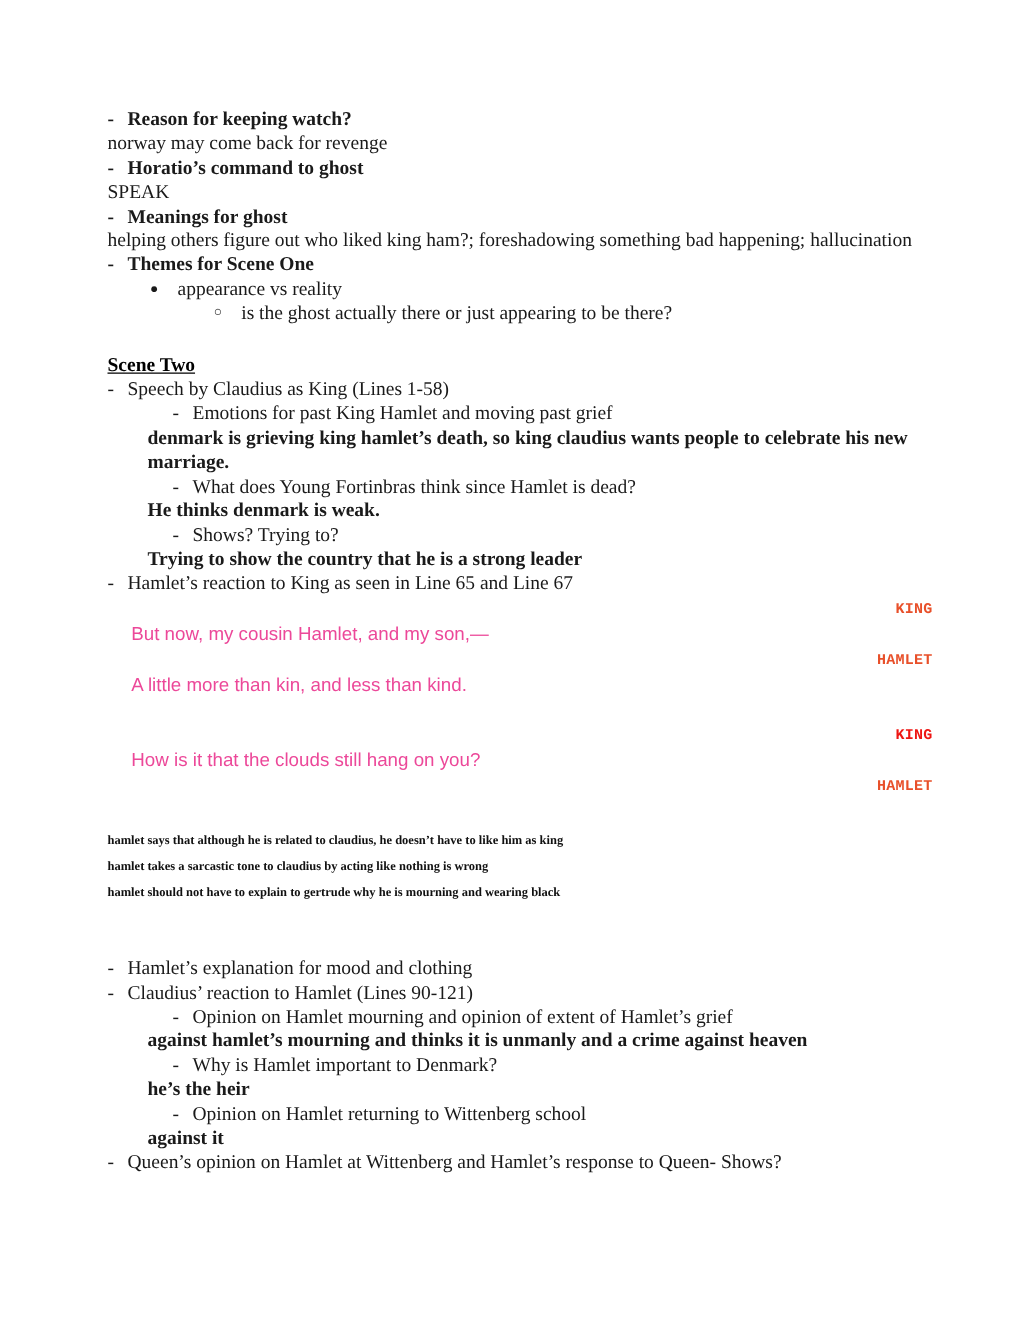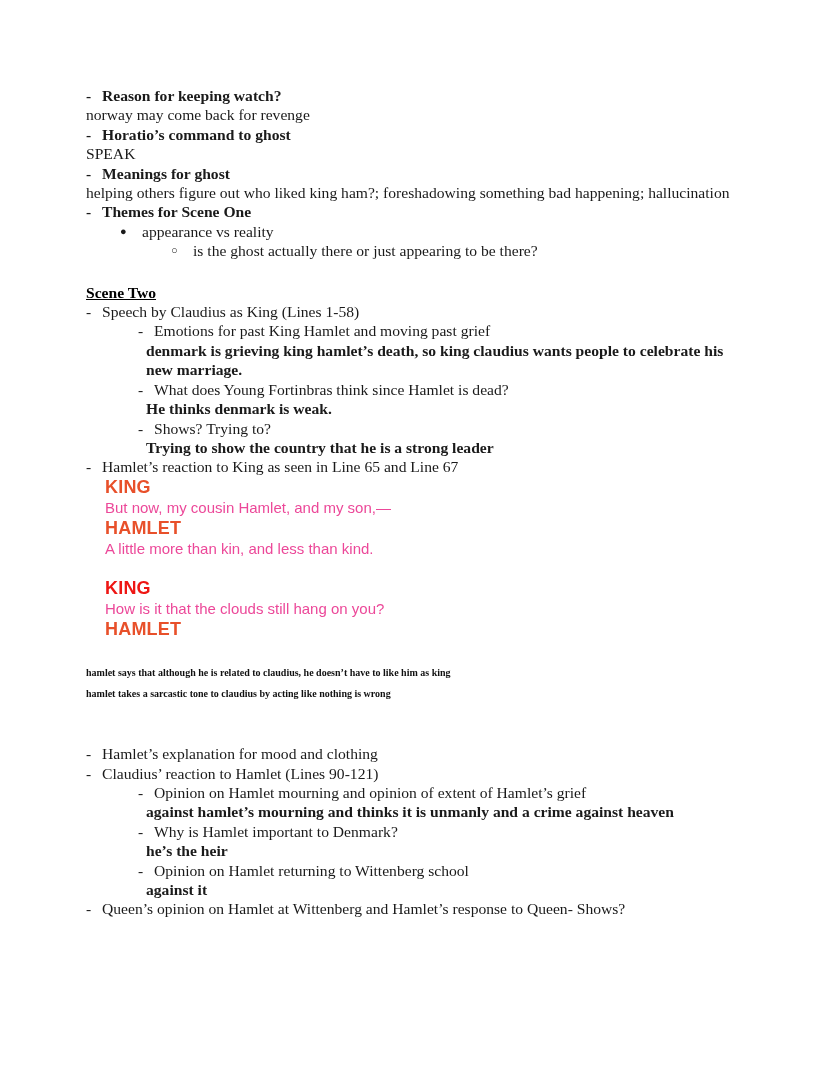--- a/index.html
+++ b/index.html
@@ -49,21 +49,21 @@
     margin-left: 52px;
     padding-left: 16px;
   }
   .dash2 > .marker {
     position: absolute;
     left: 0;
     top: 0;
   }
   
   .answer {
-    margin-left: 60px;
+    margin-left: 32px;
     font-weight: bold;
   }
   
   .flush { padding-left: 0; }
 
   
   .bullet-filled {
     position: relative;
     margin-left: 34px;
     padding-left: 22px;
@@ -96,25 +96,26 @@
   }
   .spacer-md { height: 22px; }
   .spacer-lg { height: 40px; }
 
   
   .dialogue {
     margin-left: 19px;
     font-family: "Liberation Sans", "DejaVu Sans", sans-serif;
   }
   .speaker {
-    font-family: Liberation Sans, sans-serif;
-    font-weight: bold;
-    font-size: 18px;
+    font-family: Liberation Mono, monospace;
+    font-weight: bold;
+    font-size: 12px;
     line-height: 21px;
     letter-spacing: 0.2px;
+    text-align: right;
   }
   .speech {
     font-family: "Liberation Sans", "DejaVu Sans", sans-serif;
     font-size: 15px;
     line-height: 20.5px;
     color: #ec4899;
   }
   .dlg-gap { height: 18px; }
 
   
@@ -219,20 +220,21 @@
         <div class="speech">How is it that the clouds still hang on you?</div>
         <div class="speaker" style="color:#e8502a;">HAMLET</div>
       </div>
     </div>
 
     <div class="spacer-md"></div>
 
     <div>
       <div class="commentary">hamlet says that although he is related to claudius, he doesn’t have to like him as king</div>
       <div class="commentary">hamlet takes a sarcastic tone to claudius by acting like nothing is wrong</div>
+      <div class="commentary">hamlet should not have to explain to gertrude why he is mourning and wearing black</div>
     </div>
 
     <div class="spacer-lg"></div>
 
     <div>
 
       <div class="line dash1">
         <span class="marker">-</span>
         <span>Hamlet’s explanation for mood and clothing</span>
       </div>

